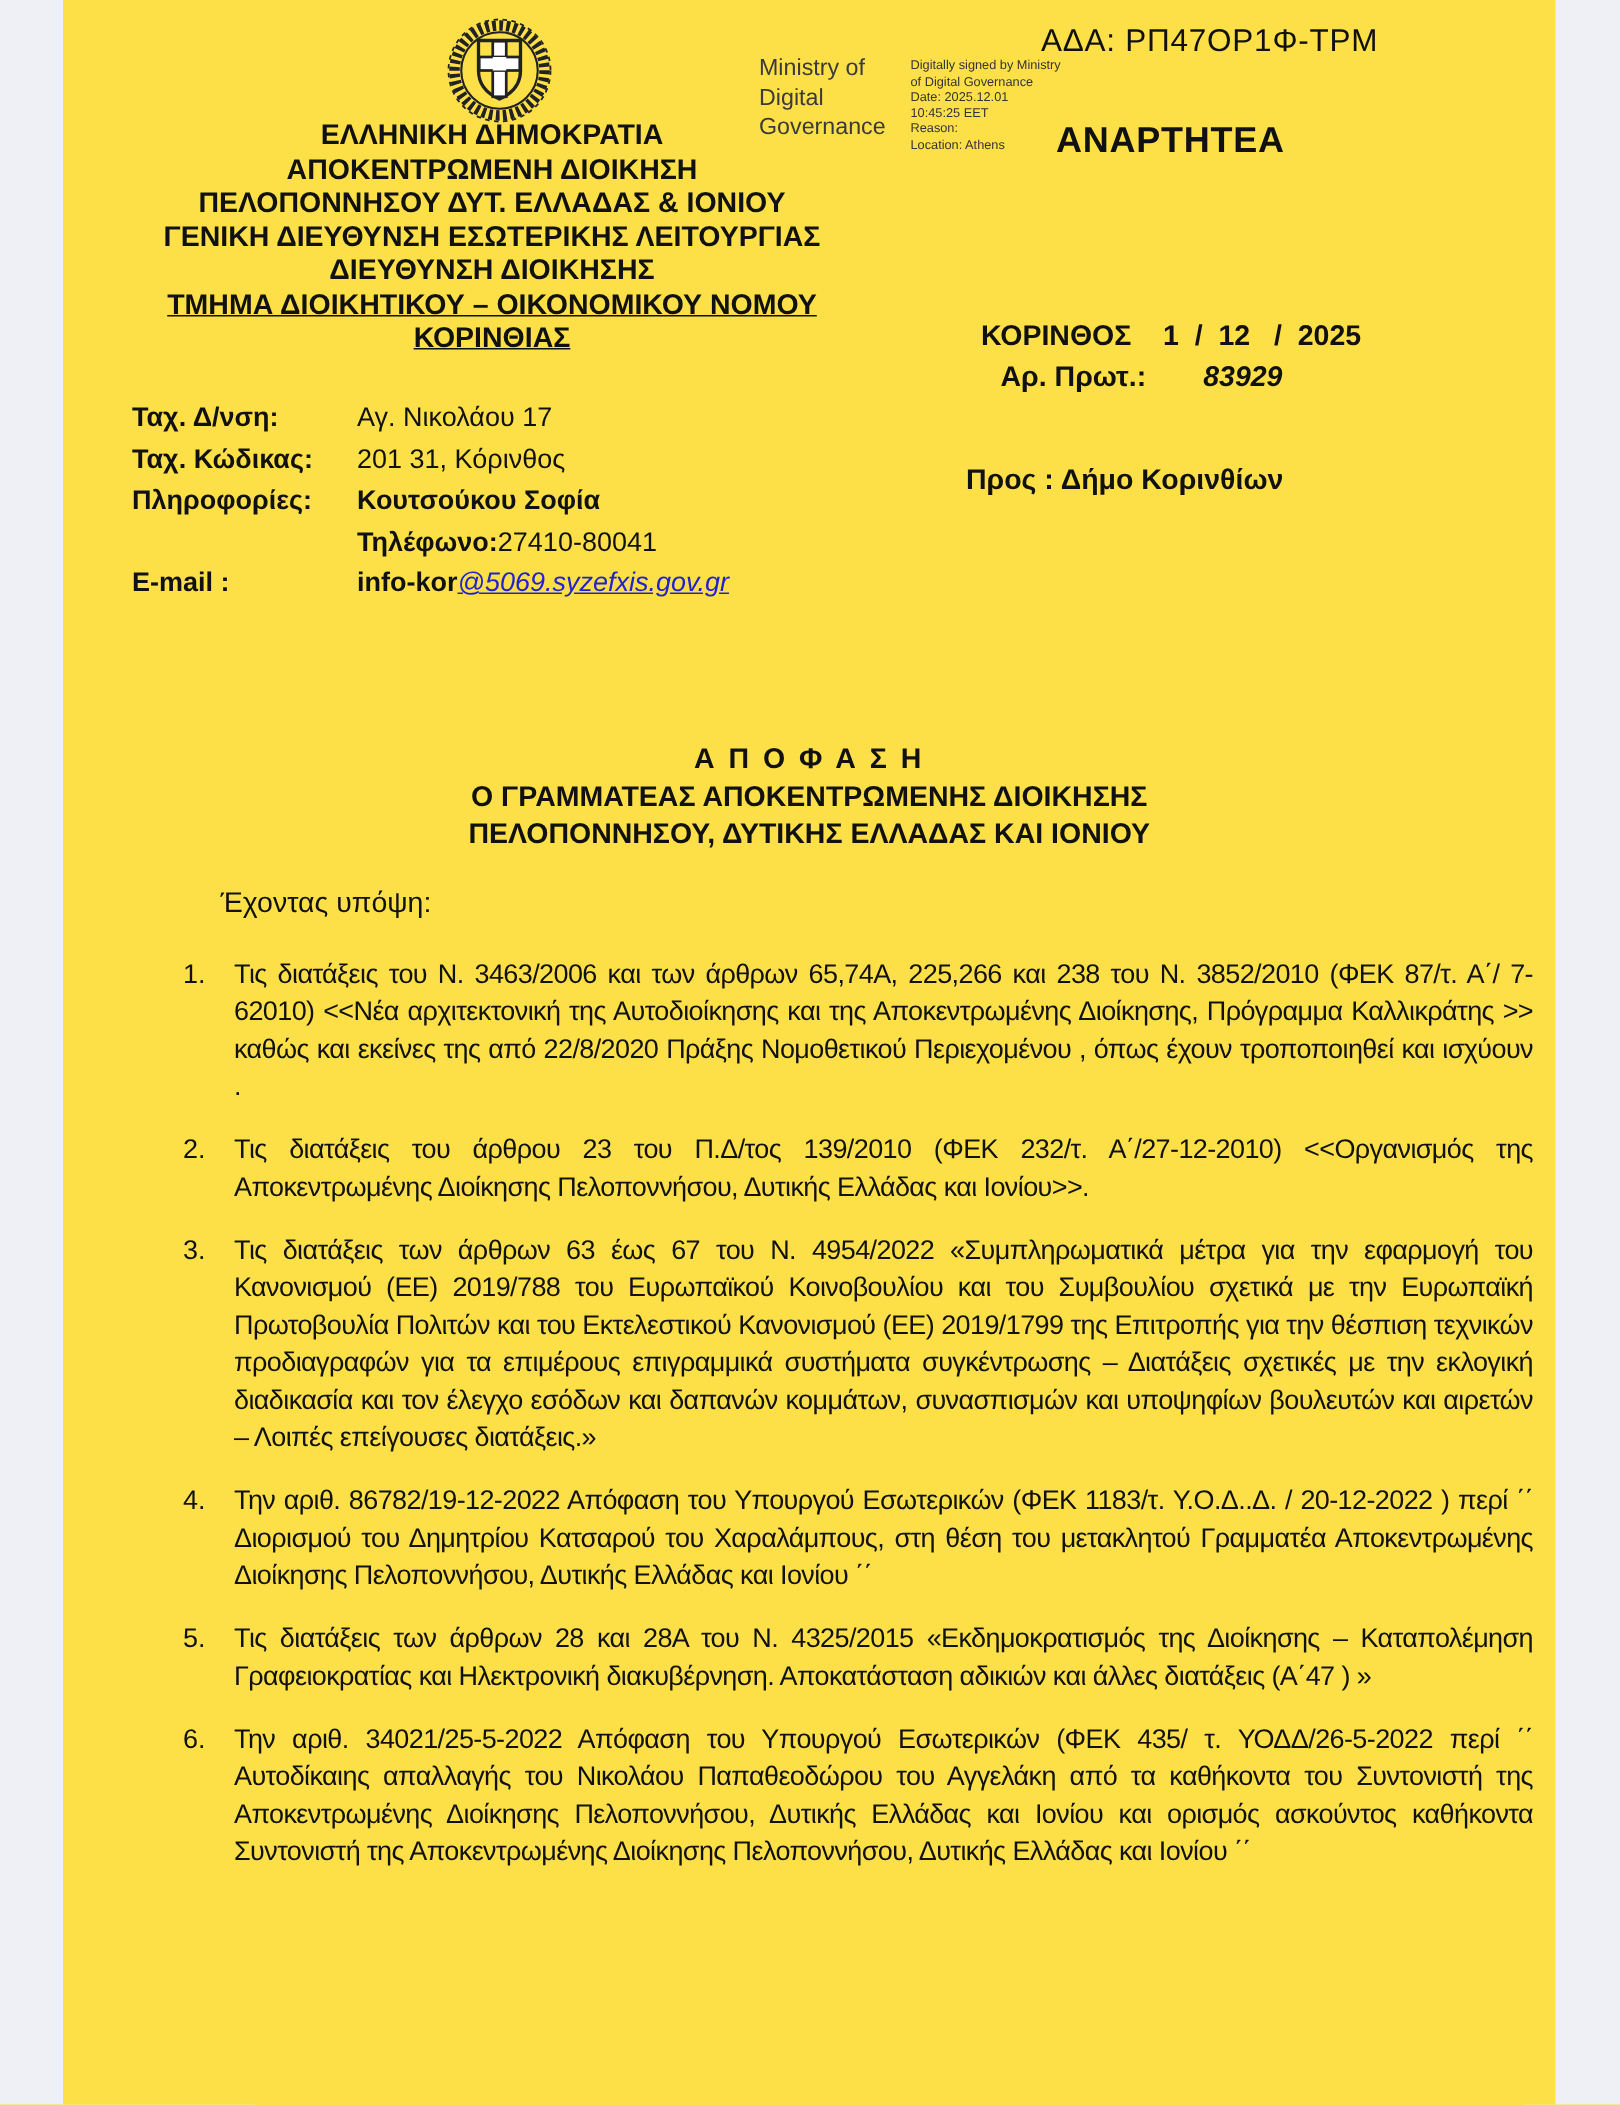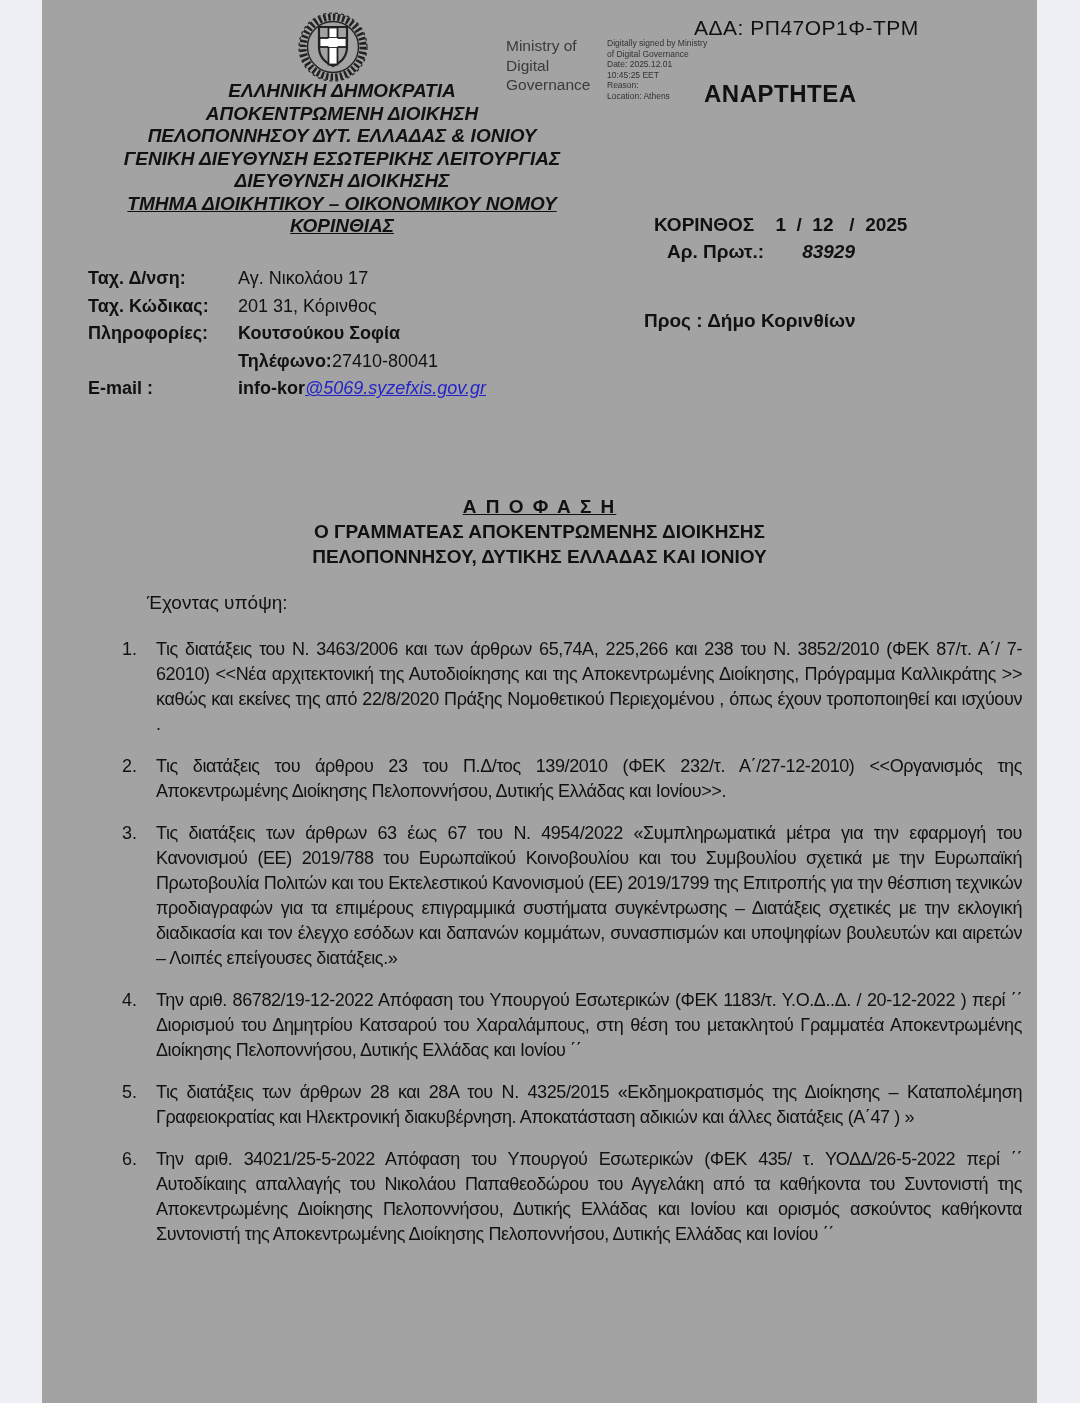--- a/index.html
+++ b/index.html
@@ -5,49 +5,49 @@
   html,body{margin:0;padding:0;}
   body{
     width:1080px;height:1403px;position:relative;
     background:#eef0f5;
     font-family:"Liberation Sans",sans-serif;
     color:#111;
     -webkit-font-smoothing:antialiased;
   }
   .page{
     position:absolute;left:42px;top:0;width:995px;height:1403px;
-    background:#a3a3a3;
+    background:#fde047;
   }
   .abs{position:absolute;}
 
   .ada{left:652px;top:16px;font-size:21px;letter-spacing:.5px;}
   .ministry{left:464px;top:36px;font-size:15.5px;line-height:19.5px;color:#3a3a3a;white-space:pre-line;}
   .sig{left:565px;top:38px;font-size:8.5px;line-height:10.5px;color:#333;white-space:pre-line;}
   .anartitea{left:662px;top:80px;font-size:24px;font-weight:bold;letter-spacing:.5px;}
 
-  .letterhead{left:52px;top:80px;width:496px;text-align:center;
-    font-size:19px;font-weight:bold;line-height:22.5px;font-style:italic;}
+  .letterhead{left:38px;top:80px;width:496px;text-align:center;
+    font-size:19px;font-weight:bold;line-height:22.5px;}
   .letterhead div:nth-child(6),
   .letterhead div:nth-child(7){text-decoration:underline;}
 
   .citydate{left:612px;top:214px;font-size:19px;font-weight:bold;white-space:pre;}
   .protorow{left:625px;top:241px;font-size:19px;font-weight:bold;}
   .protorow .num{margin-left:38px;font-style:italic;}
   .pros{left:602px;top:310px;font-size:19px;font-weight:bold;}
 
   .contact{left:46px;top:268px;font-size:18px;}
   .contact .row{display:flex;height:27.6px;align-items:flex-start;}
   .contact .lbl{width:150px;font-weight:bold;flex:0 0 150px;}
   .contact .val{font-weight:normal;}
   .contact .b{font-weight:bold;}
   a.maillink{color:#2323cc;font-style:italic;text-decoration:underline;font-weight:normal;text-align:center;}
 
   .titleblock{left:0;top:494px;width:995px;text-align:center;
     font-size:19px;font-weight:bold;line-height:25px;}
-  .titleblock .t1{letter-spacing:2px;text-decoration:underline;}
+  .titleblock .t1{letter-spacing:2px;}
 
   .having{left:105px;top:592px;font-size:19px;}
 
   .list{left:80px;top:637px;width:900px;}
   .li{display:flex;margin-bottom:17px;}
   .li .num{flex:0 0 34px;font-size:18px;line-height:25px;}
   .li .txt{flex:1;font-size:18px;line-height:25px;letter-spacing:-0.4px;
     text-align:justify;}
 
   svg .ln{stroke:#222;fill:none;}

